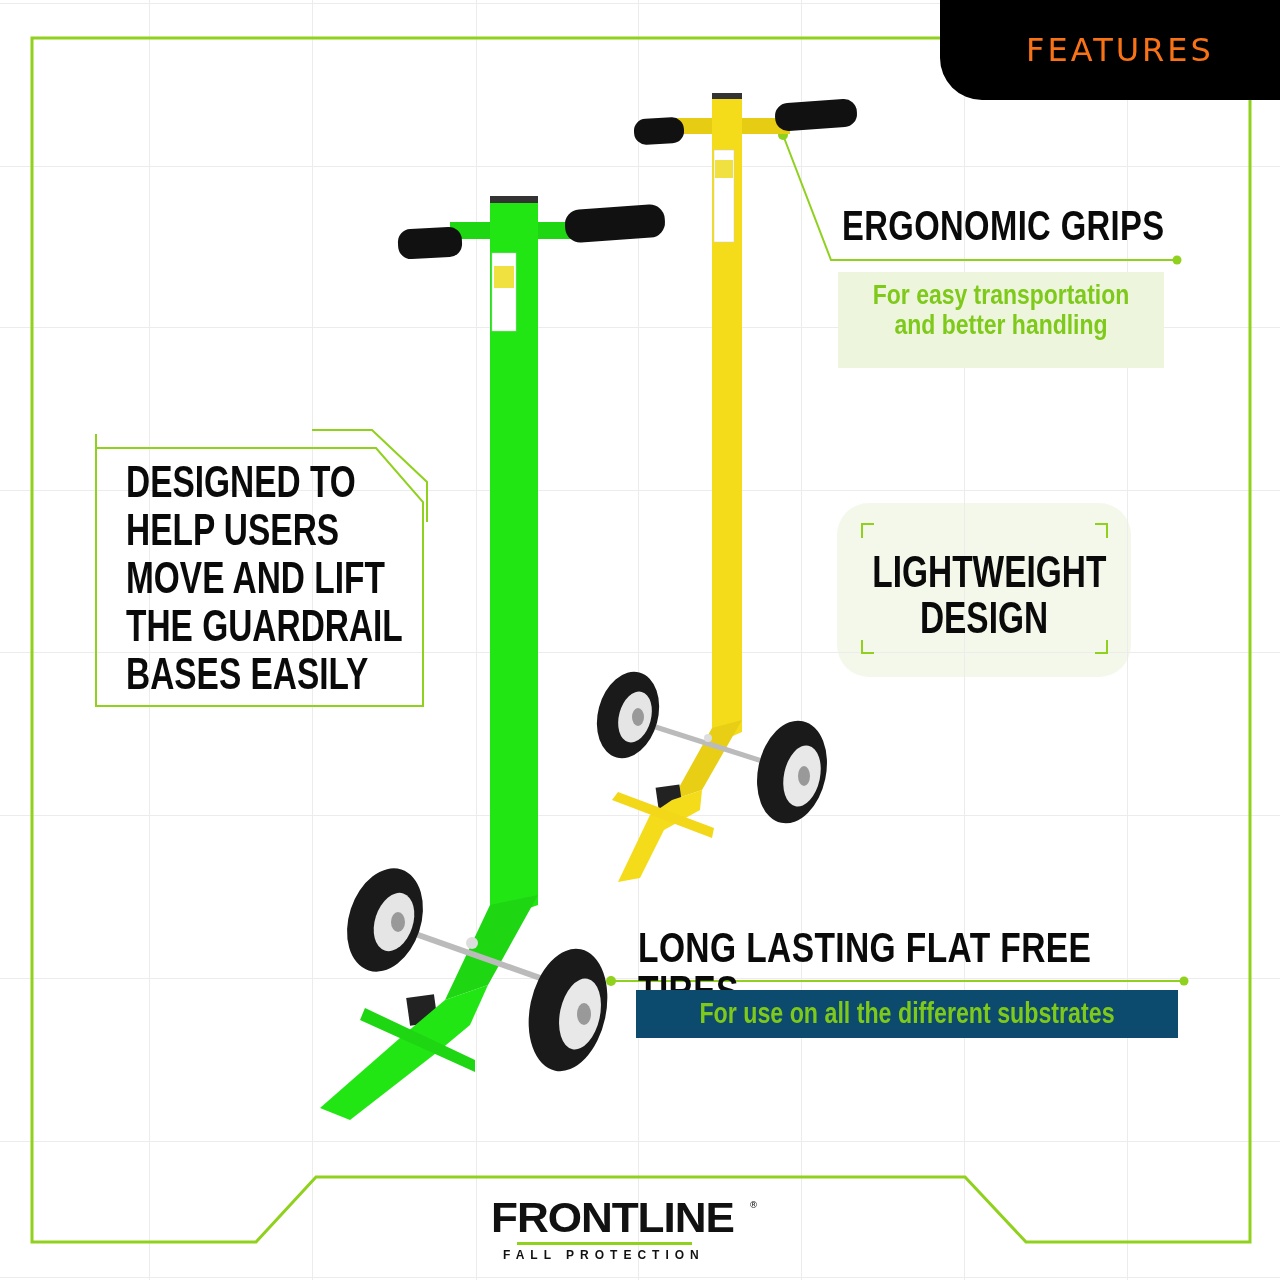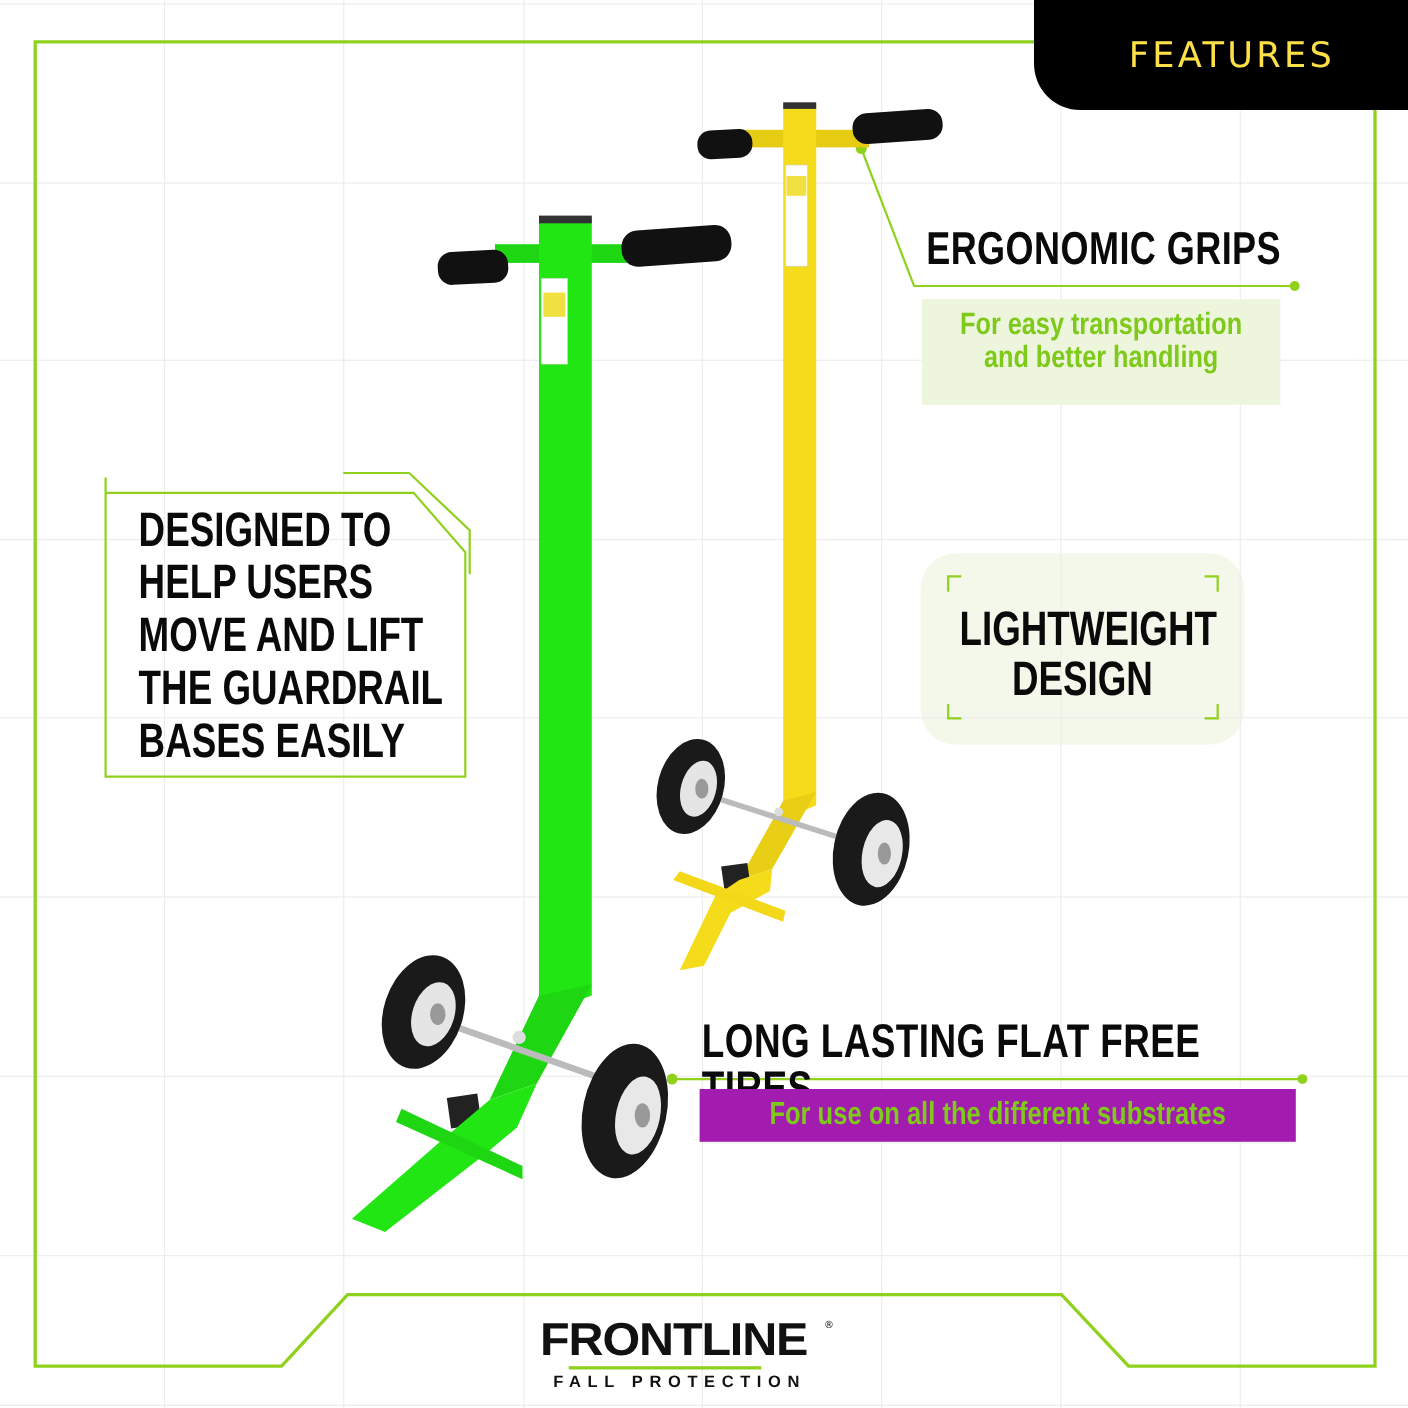--- a/index.html
+++ b/index.html
@@ -2,36 +2,36 @@
 <html><head>
 <meta charset="utf-8">
 <style>
   html, body { margin:0; padding:0; }
   body { width:1280px; height:1280px; position:relative; overflow:hidden; background:#ffffff; font-family:"DejaVu Sans", sans-serif; }
   .grid { position:absolute; inset:0; }
   .grid .v { position:absolute; top:0; bottom:0; width:1px; background:#ececec; }
   .grid .h { position:absolute; left:0; right:0; height:1px; background:#ececec; }
   svg.overlay { position:absolute; left:0; top:0; }
   .features-tab { position:absolute; left:940px; top:0; width:340px; height:100px; background:#000; border-bottom-left-radius:42px; display:flex; align-items:center; justify-content:center; }
-  .features-tab span { color:#fde047; font-family:"DejaVu Sans", sans-serif; font-size:32px; letter-spacing:3px; padding-left:20px; }
+  .features-tab span { color:#f97316; font-family:"DejaVu Sans", sans-serif; font-size:32px; letter-spacing:3px; padding-left:20px; }
   .headline { position:absolute; color:#0a0a0a; font-family:"Liberation Sans", sans-serif; font-weight:bold; line-height:1; letter-spacing:0.5px; }
   .ergo-title { left:842px; top:205px; font-size:42px; transform:scaleX(0.78); transform-origin:left top; }
   .ergo-sub { position:absolute; left:838px; top:272px; width:326px; height:96px; background:#edf6dc; }
   .ergo-sub .txt { position:absolute; left:0; right:0; text-align:center; color:#7ec91a; font-family:"Liberation Sans", sans-serif; font-weight:bold; font-size:28px; line-height:30px; transform:scaleX(0.82); transform-origin:center top; white-space:nowrap; }
   .design-box-text { position:absolute; left:126px; top:458px; color:#0a0a0a; font-family:"Liberation Sans", sans-serif; font-weight:bold; font-size:44px; line-height:48px; transform:scaleX(0.76); transform-origin:left top; white-space:nowrap; }
   .light-box { position:absolute; left:837px; top:503px; width:294px; height:174px; background:#f4f8ea;border-radius:32px; }
   .light-box .txt { position:absolute; left:0; right:0; top:46px; text-align:center; color:#0a0a0a; font-family:"Liberation Sans", sans-serif; font-weight:bold; font-size:44px; line-height:46px; transform:scaleX(0.76); transform-origin:center top; white-space:nowrap; }
   .tires-title { left:638px; top:926px; font-size:43px; transform:scaleX(0.78); transform-origin:left top; }
-  .tires-sub { position:absolute; left:636px; top:990px; width:542px; height:48px; background:#a21caf; }
+  .tires-sub { position:absolute; left:636px; top:990px; width:542px; height:48px; background:#0c4a6e; }
   .tires-sub .txt { position:absolute; left:0; right:0; top:7px; text-align:center; color:#7ec91a; font-family:"Liberation Sans", sans-serif; font-weight:bold; font-size:29px; line-height:32px; transform:scaleX(0.8); transform-origin:center top; white-space:nowrap; }
   .logo { position:absolute; left:491px; top:1196px; width:270px; height:64px; }
   .logo .brand { position:absolute; left:0; top:0; color:#111; font-family:"Liberation Sans", sans-serif; font-weight:bold; font-size:42px; letter-spacing:-1px; line-height:44px; transform:scaleX(1.05); transform-origin:left top; }
   .logo .reg { position:absolute; left:258px; top:4px; font-size:9px; color:#111; }
   .logo .bar { position:absolute; left:26px; top:46px; width:175px; height:3px; background:#8fd11c; }
-  .logo .sub { position:absolute; left:12px; top:52px; font-family:"Liberation Sans", sans-serif; font-weight:bold; font-size:15px; letter-spacing:6px; color:#111; white-space:nowrap;text-align:right; }
+  .logo .sub { position:absolute; left:12px; top:52px; font-family:"Liberation Sans", sans-serif; font-weight:bold; font-size:12px; letter-spacing:6px; color:#111; white-space:nowrap;text-align:right; }
 </style>
 </head>
 <body>
 
 <div class="grid">
   <div class="v" style="left:149px"></div>
     <div class="v" style="left:312px"></div>
     <div class="v" style="left:476px"></div>
   <div class="v" style="left:638px"></div>
     <div class="v" style="left:801px"></div>

